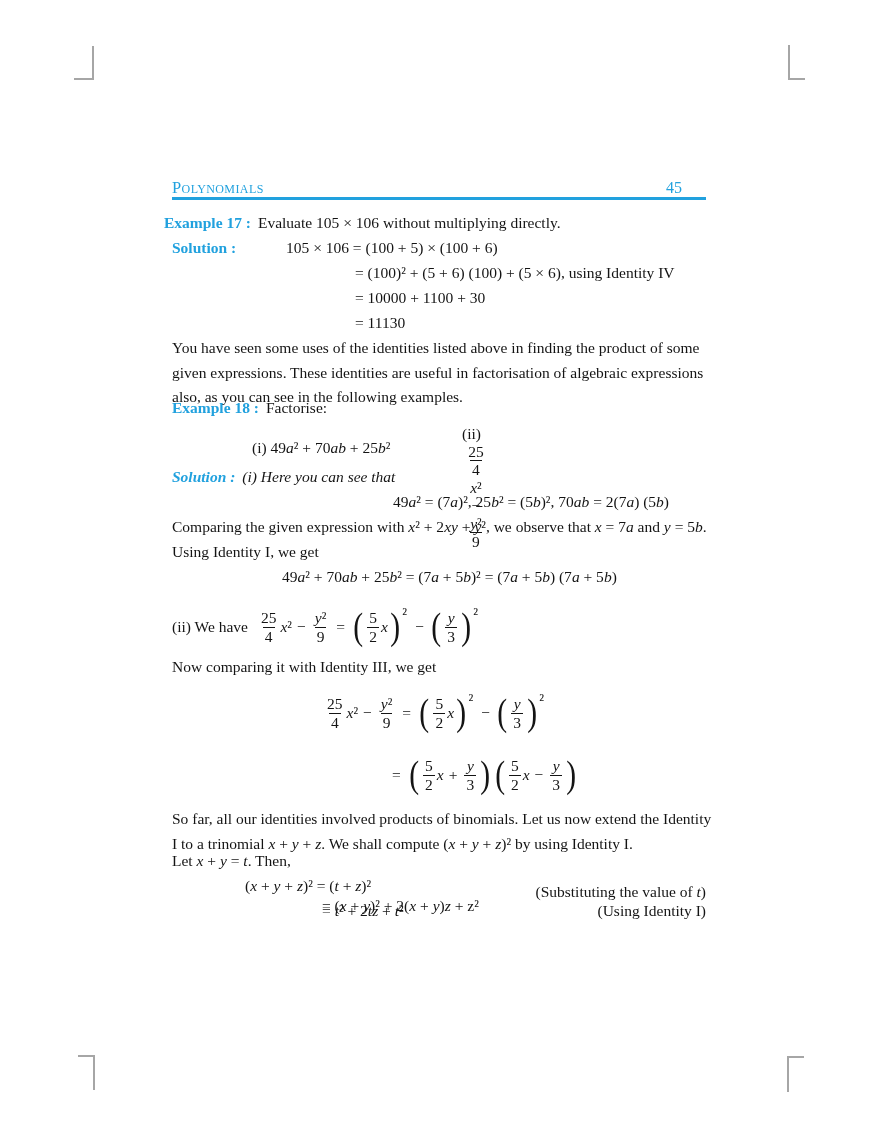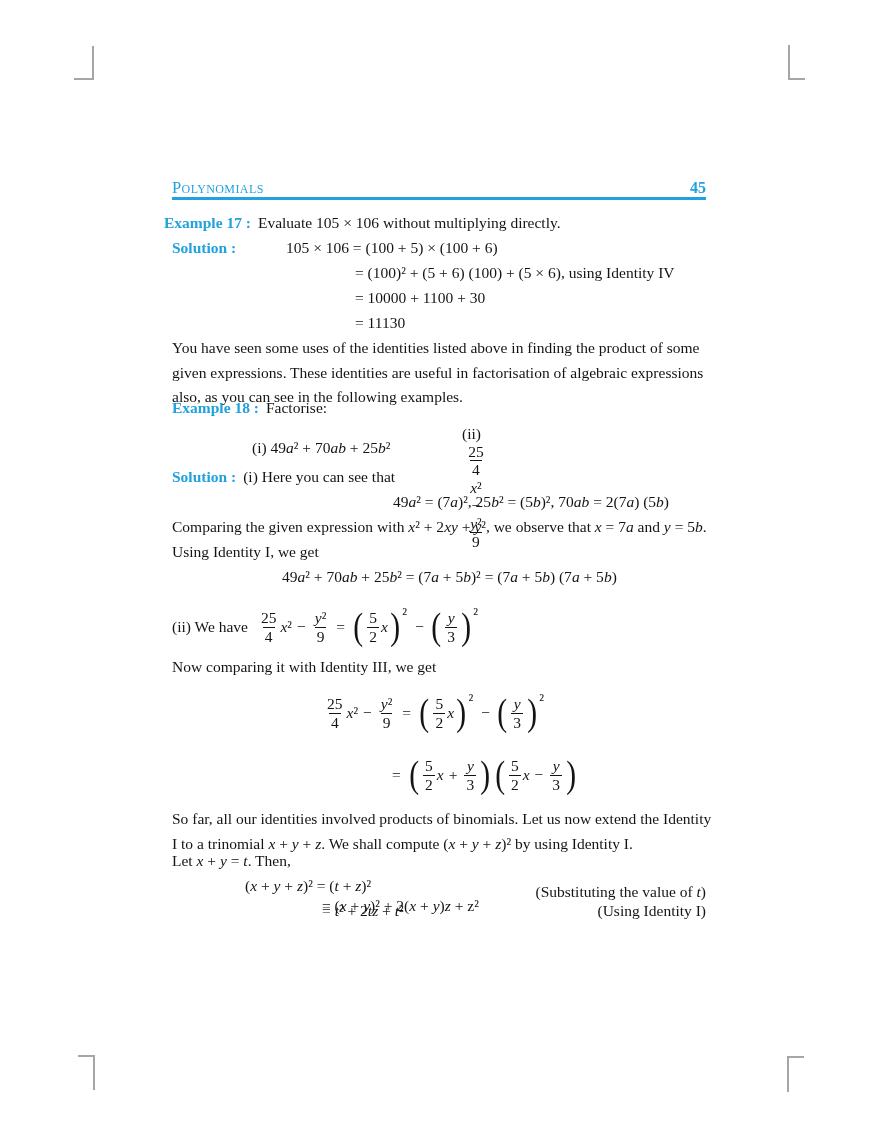--- a/index.html
+++ b/index.html
@@ -44,21 +44,21 @@
 </style>
 </head>
 <body>
 
 <div class="crop tl"></div>
 <div class="crop tr"></div>
 <div class="crop bl"></div>
 <div class="crop br"></div>
 
 <div class="header-title" style="left:172px;top:178px;">Polynomials</div>
-<div class="page-num" style="left:666px;top:179px;width:40px;text-align:right;font-weight:bold;">45</div>
+<div class="page-num" style="left:666px;top:179px;width:40px;text-align:left;">45</div>
 <div class="rule" style="left:172px;top:197px;width:534px;height:3px;"></div>
 
 <div class="line" style="left:164px;top:213px;">
   <span class="blue lbl">Example 17 :</span><span>Evaluate 105 × 106 without multiplying directly.</span>
 </div>
 <div class="line blue" style="left:172px;top:238px;">Solution :</div>
 <div class="line" style="left:286px;top:238px;">105 × 106 = (100 + 5) × (100 + 6)</div>
 <div class="line" style="left:355px;top:263px;">= (100)² + (5 + 6) (100) + (5 × 6), using Identity IV</div>
 <div class="line" style="left:355px;top:288px;">= 10000 + 1100 + 30</div>
 <div class="line" style="left:355px;top:313px;">= 11130</div>
@@ -83,21 +83,21 @@
       <span class="den">4</span>
     </span>
   <span><i>x</i>²</span>
   <span class="op">−</span>
   <span class="frac">
       <span class="num"><i>y</i>²</span>
       <span class="den">9</span>
     </span>
 </div>
 
-<div class="line" style="left:172px;top:467px;">
+<div class="line" style="left:172px;top:467px;font-style:italic;">
   <span class="blue lbl">Solution :</span><span>(i) Here you can see that</span>
 </div>
 
 <div class="line" style="left:393px;top:492px;">49<i>a</i>² = (7<i>a</i>)², 25<i>b</i>² = (5<i>b</i>)², 70<i>ab</i> = 2(7<i>a</i>) (5<i>b</i>)</div>
 
 <div class="line" style="left:172px;top:517px;">Comparing the given expression with <i>x</i>² + 2<i>xy</i> + <i>y</i>², we observe that <i>x</i> = 7<i>a</i> and <i>y</i> = 5<i>b</i>.</div>
 <div class="line" style="left:172px;top:542px;">Using Identity I, we get</div>
 <div class="line" style="left:282px;top:567px;">49<i>a</i>² + 70<i>ab</i> + 25<i>b</i>² = (7<i>a</i> + 5<i>b</i>)² = (7<i>a</i> + 5<i>b</i>) (7<i>a</i> + 5<i>b</i>)</div>
 
 <div class="flexrow" style="left:172px;top:601px;height:52px;">

